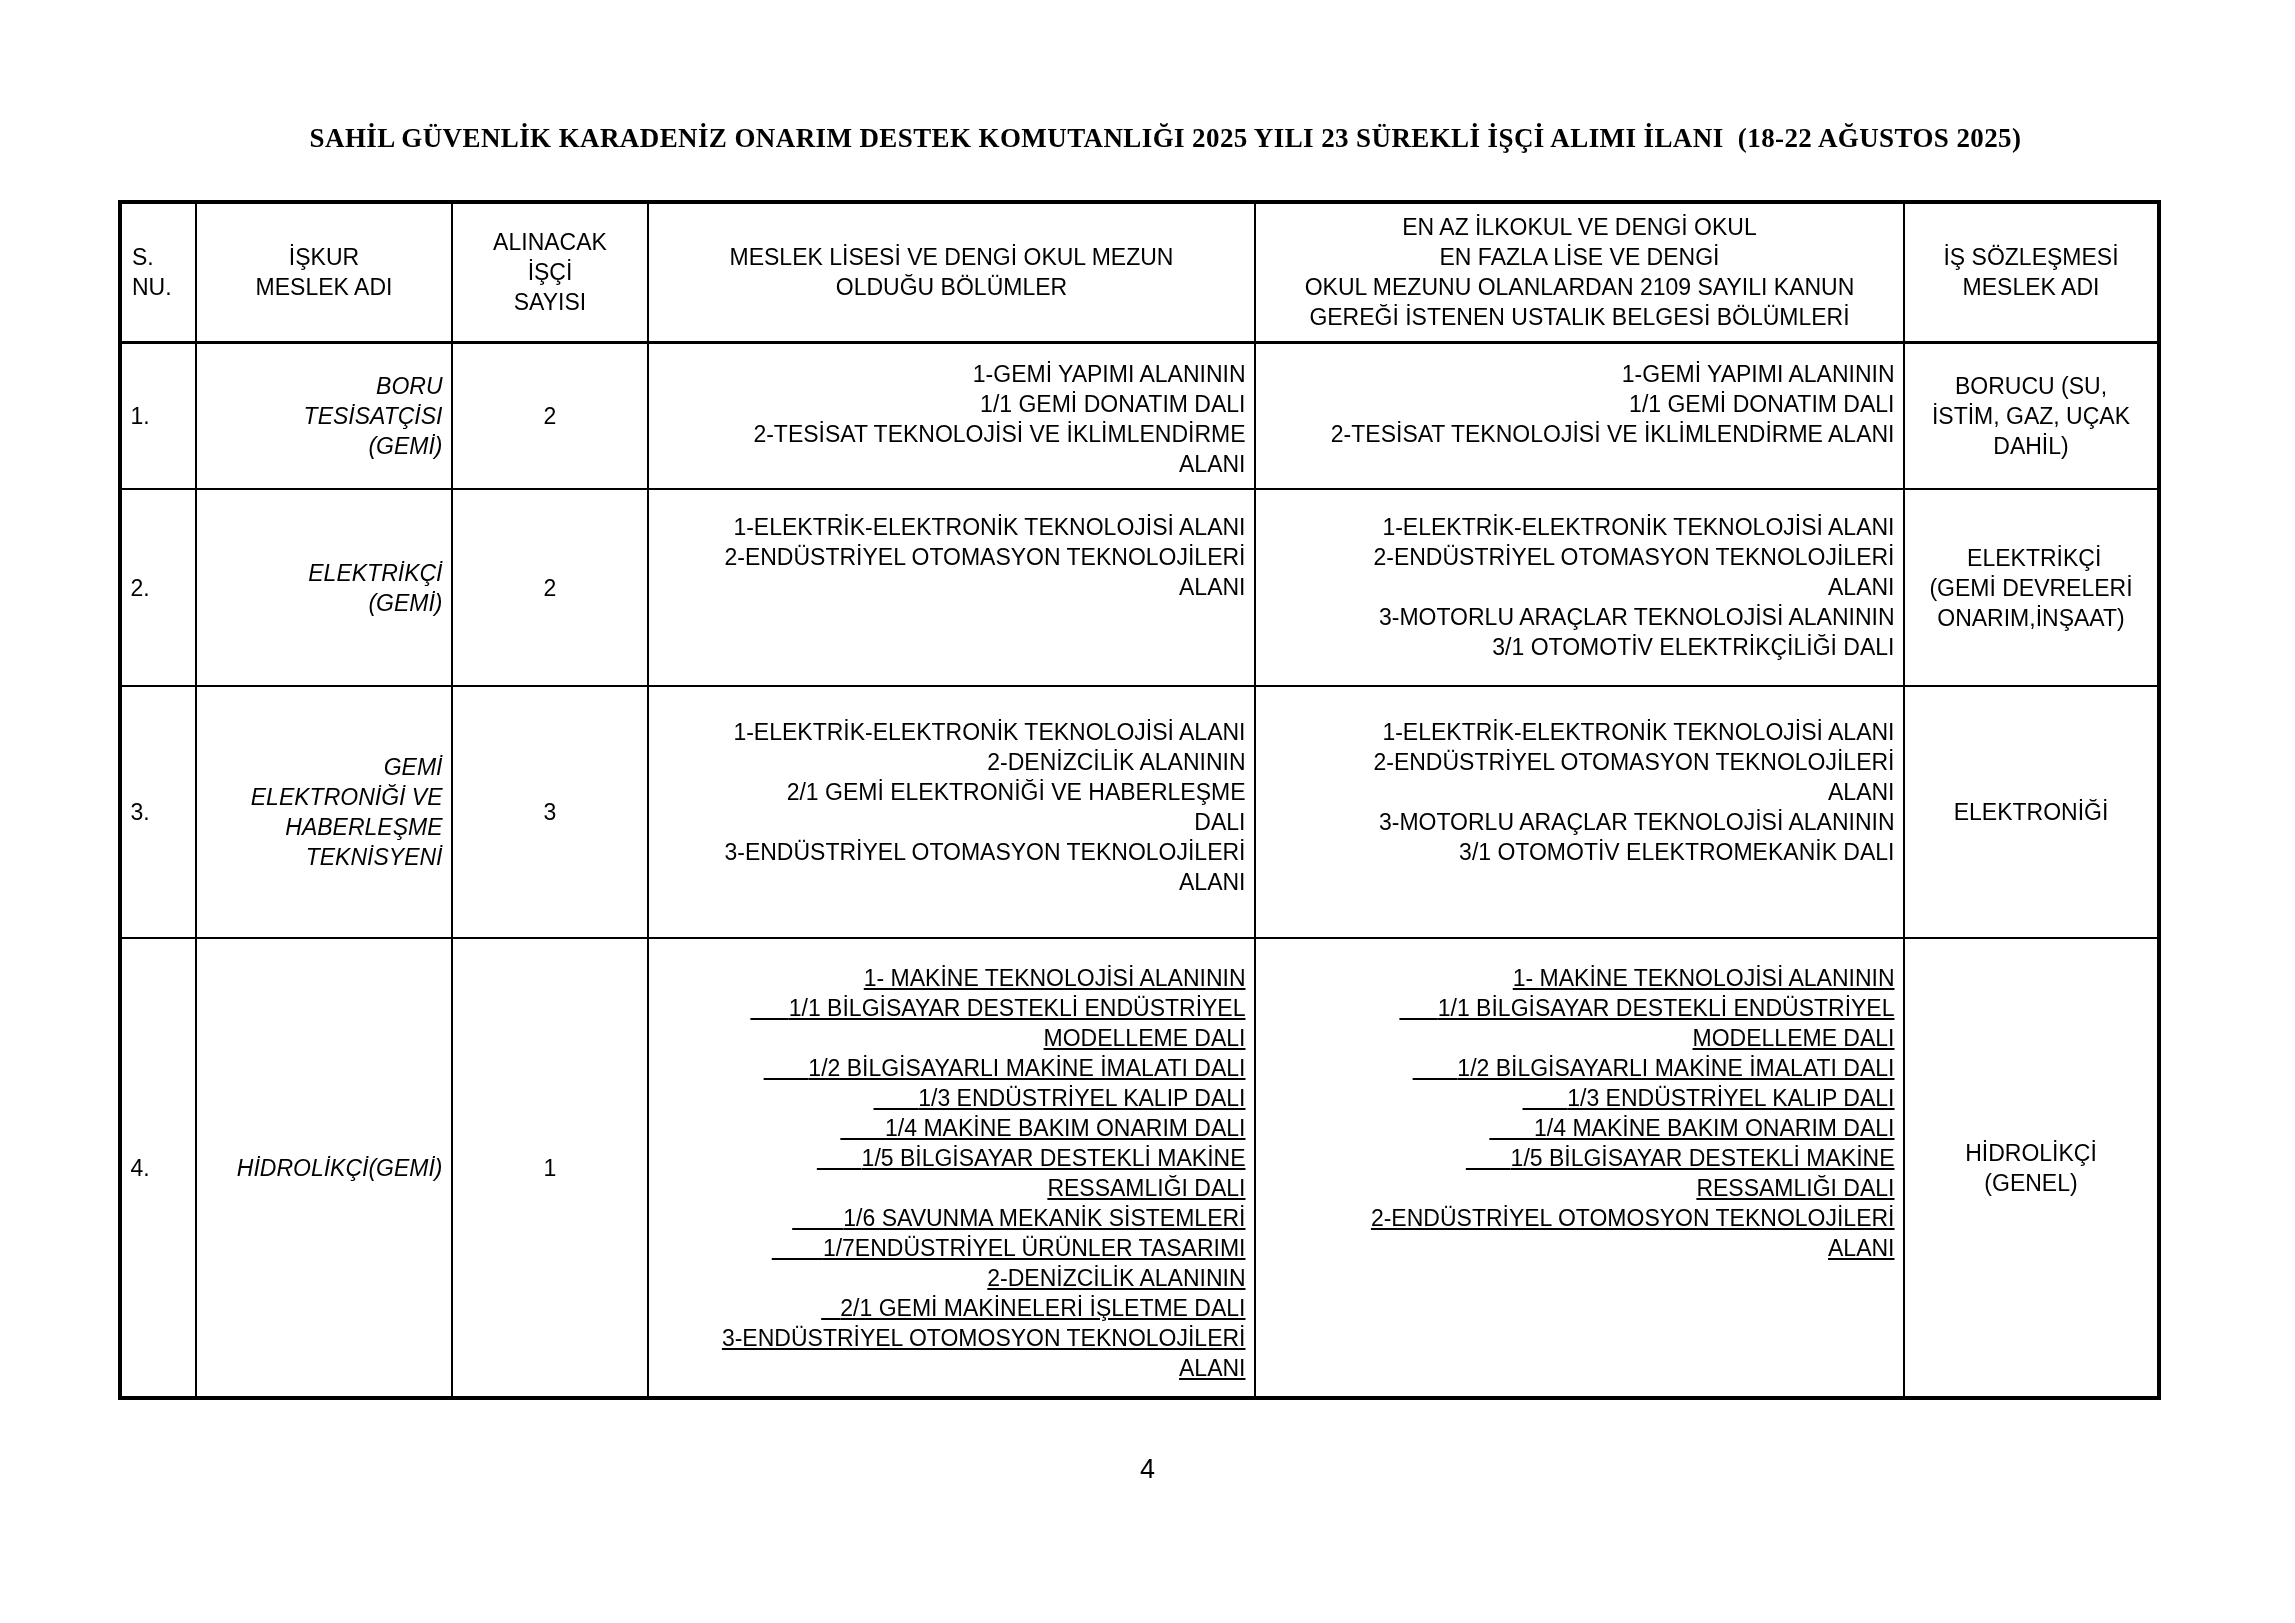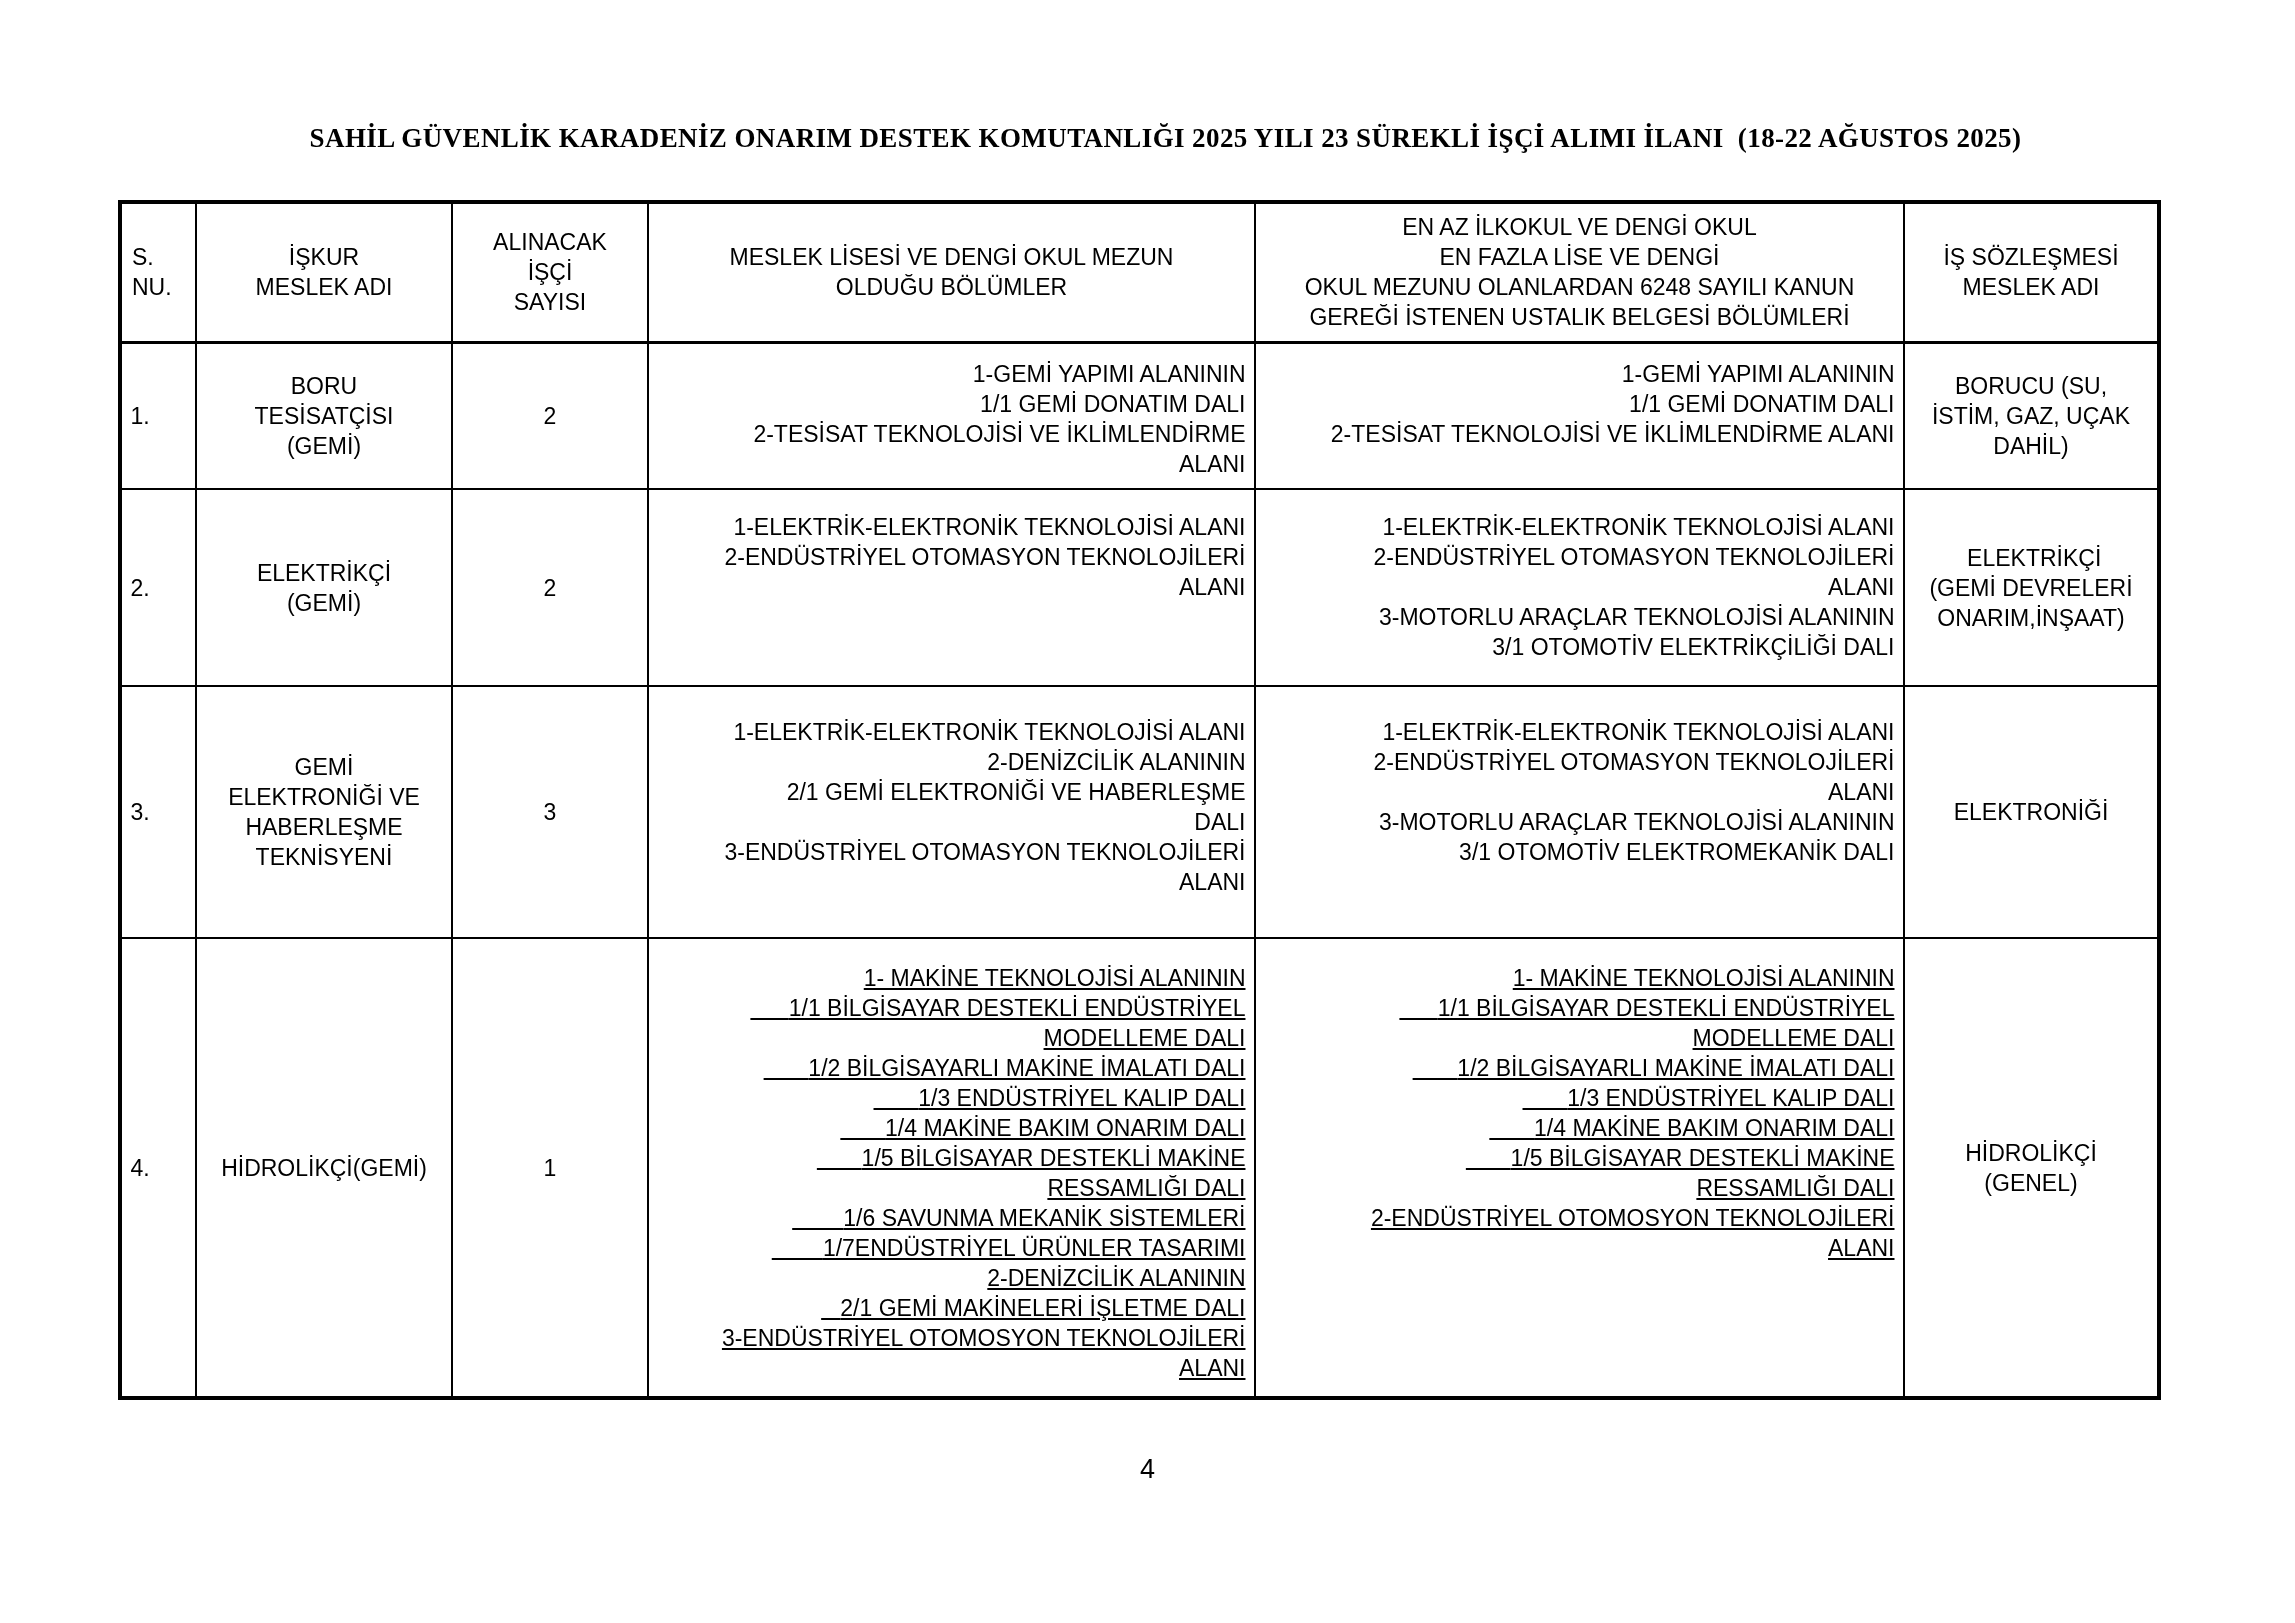--- a/index.html
+++ b/index.html
@@ -42,21 +42,21 @@
     font-weight:normal;
     padding:0 8.5px;
     overflow:hidden;
     word-wrap:break-word;
   }
   thead tr{border-bottom:3.4px solid #000; height:140px;}
   thead th{text-align:center; vertical-align:middle;}
   thead th.c1{text-align:left; padding-left:10px;}
   tbody td{vertical-align:middle;}
   td.c1{text-align:left; padding-left:10px;}
-  td.c2{text-align:center; padding-left:12px;}
+  td.c2{text-align:right; padding-left:12px;font-style:italic;}
   td.c3{text-align:center;}
   td.c4, td.c5{vertical-align:top; text-align:right; padding-left:12px;}
   td.c6{text-align:center; padding-left:10px;}
   tr.r1{height:147px;}
   tr.r2{height:197px;}
   tr.r3{height:252px;}
   tr.r4{height:460px;}
   tr.r1 td.c4, tr.r1 td.c5{padding-top:15px;}
   tr.r2 td.c4, tr.r2 td.c5{padding-top:22px;}
   tr.r3 td.c4, tr.r3 td.c5{padding-top:30px;}
@@ -92,21 +92,21 @@
 NU.</th>
         <th class="c2">İŞKUR
 MESLEK ADI</th>
         <th class="c3">ALINACAK
 İŞÇİ
 SAYISI</th>
         <th class="c4">MESLEK LİSESİ VE DENGİ OKUL MEZUN
 OLDUĞU BÖLÜMLER</th>
         <th class="c5">EN AZ İLKOKUL VE DENGİ OKUL
 EN FAZLA LİSE VE DENGİ
-OKUL MEZUNU OLANLARDAN 6248 SAYILI KANUN
+OKUL MEZUNU OLANLARDAN 2109 SAYILI KANUN
 GEREĞİ İSTENEN USTALIK BELGESİ BÖLÜMLERİ</th>
         <th class="c6">İŞ SÖZLEŞMESİ
 MESLEK ADI</th>
       </tr>
     </thead>
     <tbody>
       <tr class="r1">
         <td class="c1">1.</td>
         <td class="c2">BORU
 TESİSATÇİSI

